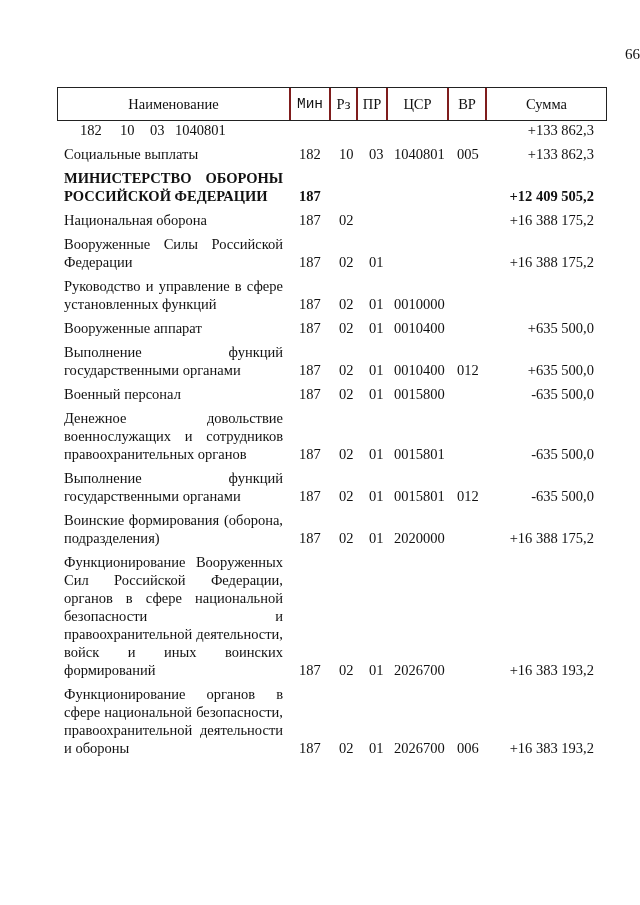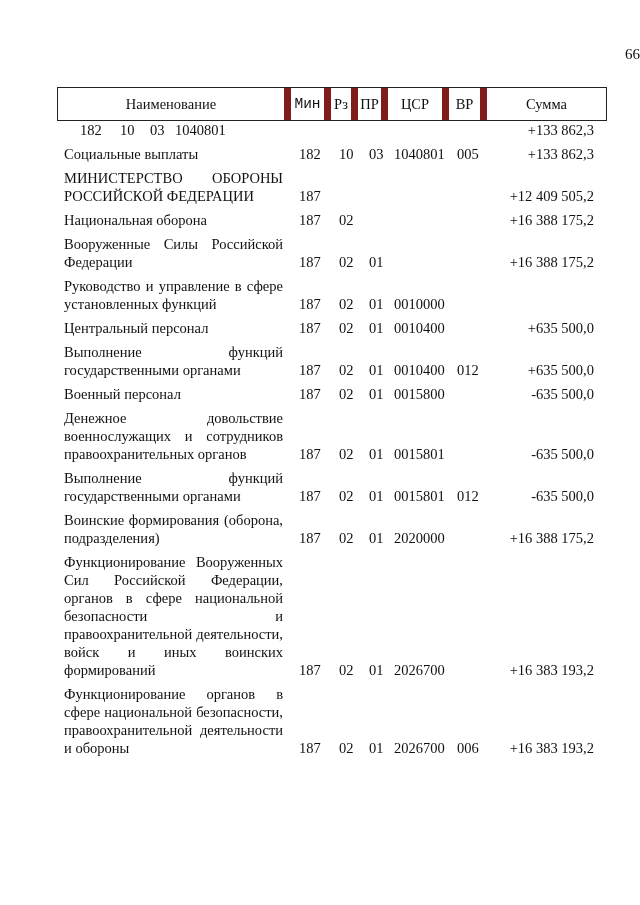--- a/index.html
+++ b/index.html
@@ -11,21 +11,21 @@
   .page-number {
     position: absolute; top: 46px; left: 0; width: 640px;
     text-align: right; font-size: 15px;
   }
   .header {
     position: absolute; top: 87px; left: 57px; width: 550px; height: 34px;
     display: flex; border: 1px solid #222; box-sizing: border-box;
   }
   .header > div {
     display: flex; align-items: center; justify-content: center;
-    border-right: 7px solid #7f1d1d; box-sizing: border-box; font-size: 14.5px;
+    border-right: 2px solid #7f1d1d; box-sizing: border-box; font-size: 14.5px;
   }
   .header > div:last-child { border-right: none; }
   .c-name { width: 233px; }
   .c-min  { width: 40px; font-family: Liberation Mono, monospace; }
   .c-rz   { width: 27px; }
   .c-pr   { width: 30px; }
   .c-csr  { width: 61px; }
   .c-vr   { width: 38px; }
   .c-sum  { flex: 1; }
 
@@ -35,21 +35,21 @@
     width: 219px; text-align: justify; text-align-last: left;
     line-height: 18px; font-size: 14.5px;
   }
   .row .v { line-height: 18px; font-size: 14.5px; }
   .row .min { width: 40px; padding-left: 16px; box-sizing: border-box; width: 56px; }
   .row .rz  { width: 30px; }
   .row .pr  { width: 25px; }
   .row .csr { width: 63px; }
   .row .vr  { width: 40px; }
   .row .sum { flex: 1; text-align: right; }
-  .bold .name, .bold .v { font-weight: normal; }
+  .bold .name, .bold .v { font-weight: bold; }
 </style>
 </head>
 <body>
 
 <div class="page-number">66</div>
 
 <div class="header">
   <div class="c-name">Наименование</div>
   <div class="c-min">Мин</div>
   <div class="c-rz">Рз</div>
@@ -107,21 +107,21 @@
     <div class="row">
       <div class="name">Руководство и управление в сфере установленных функций</div>
       <div class="v min">187</div>
       <div class="v rz">02</div>
       <div class="v pr">01</div>
       <div class="v csr">0010000</div>
       <div class="v vr"></div>
       <div class="v sum"></div>
     </div>
     <div class="row">
-      <div class="name">Центральный персонал</div>
+      <div class="name">Вооруженные аппарат</div>
       <div class="v min">187</div>
       <div class="v rz">02</div>
       <div class="v pr">01</div>
       <div class="v csr">0010400</div>
       <div class="v vr"></div>
       <div class="v sum">+635 500,0</div>
     </div>
     <div class="row">
       <div class="name">Выполнение функций государственными органами</div>
       <div class="v min">187</div>

